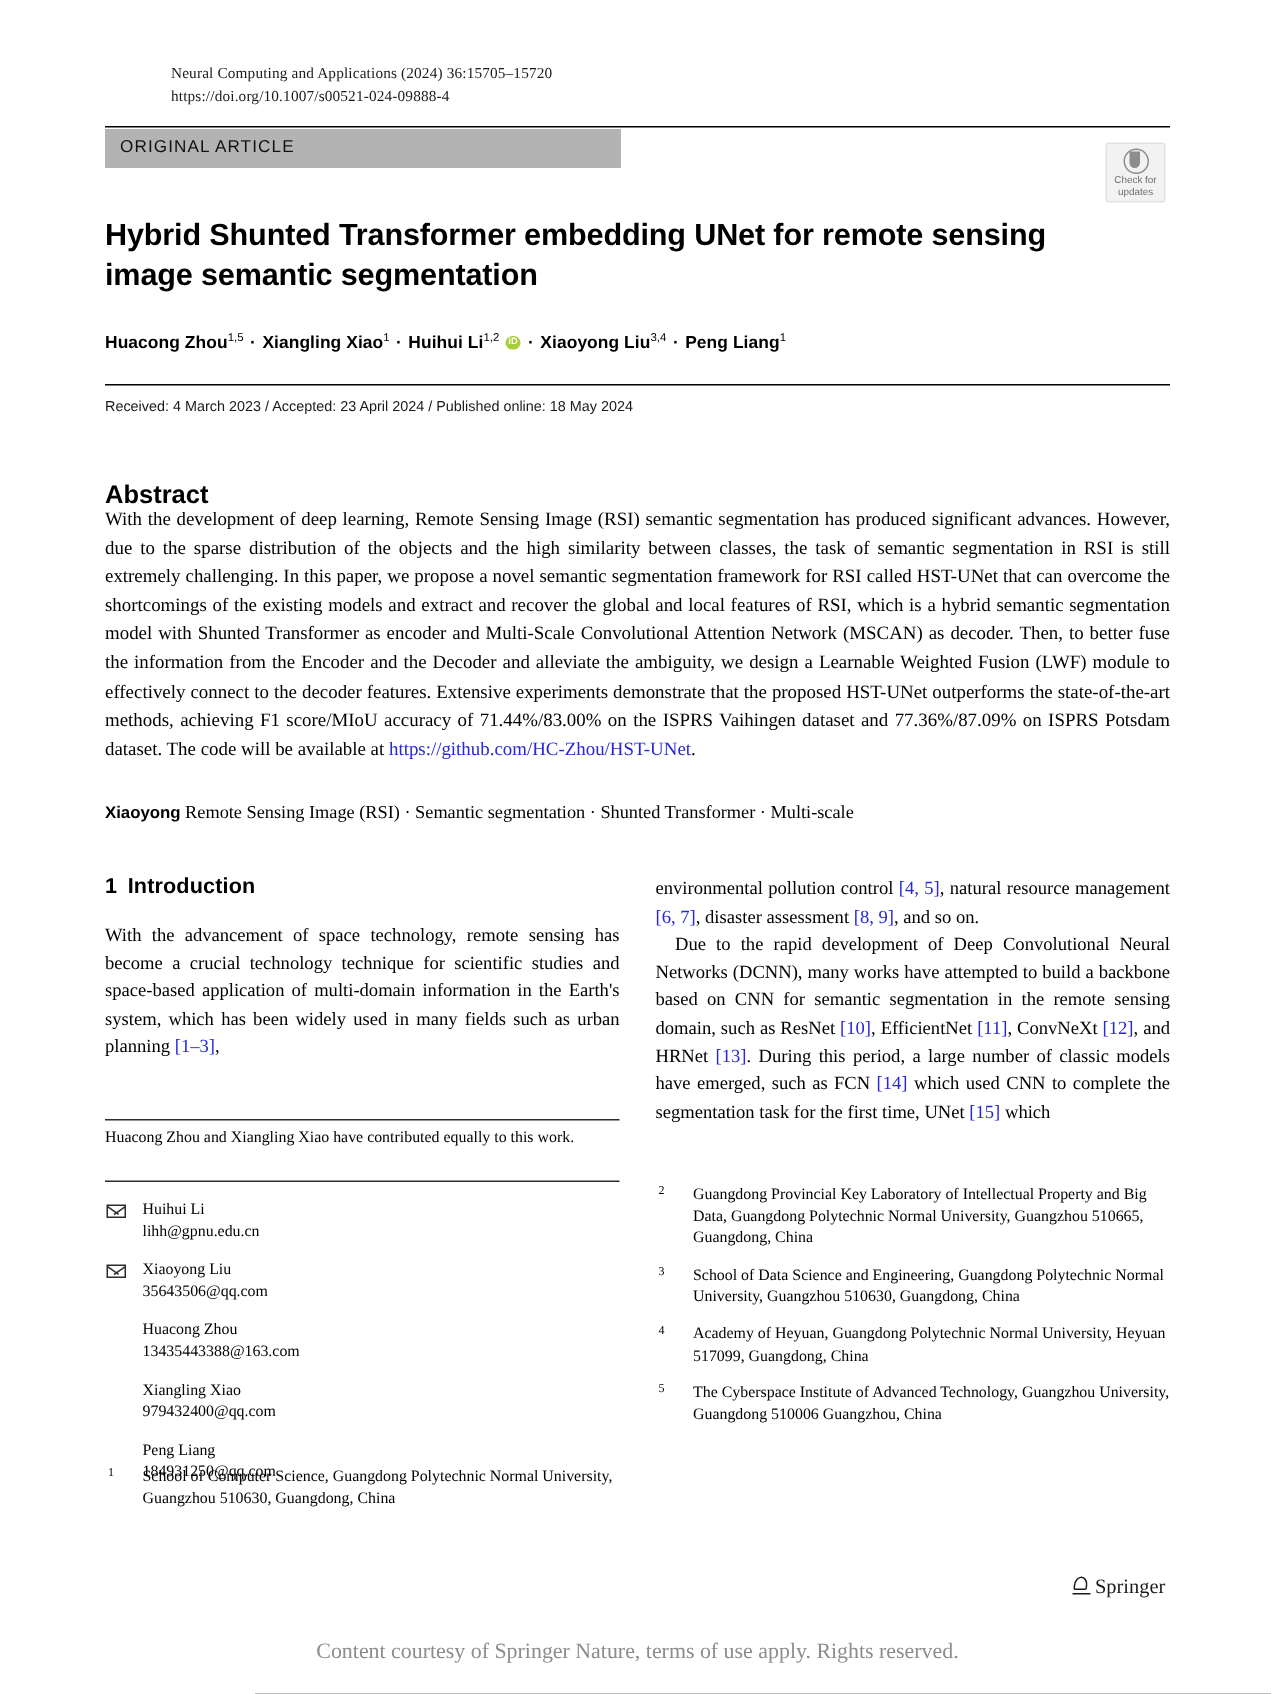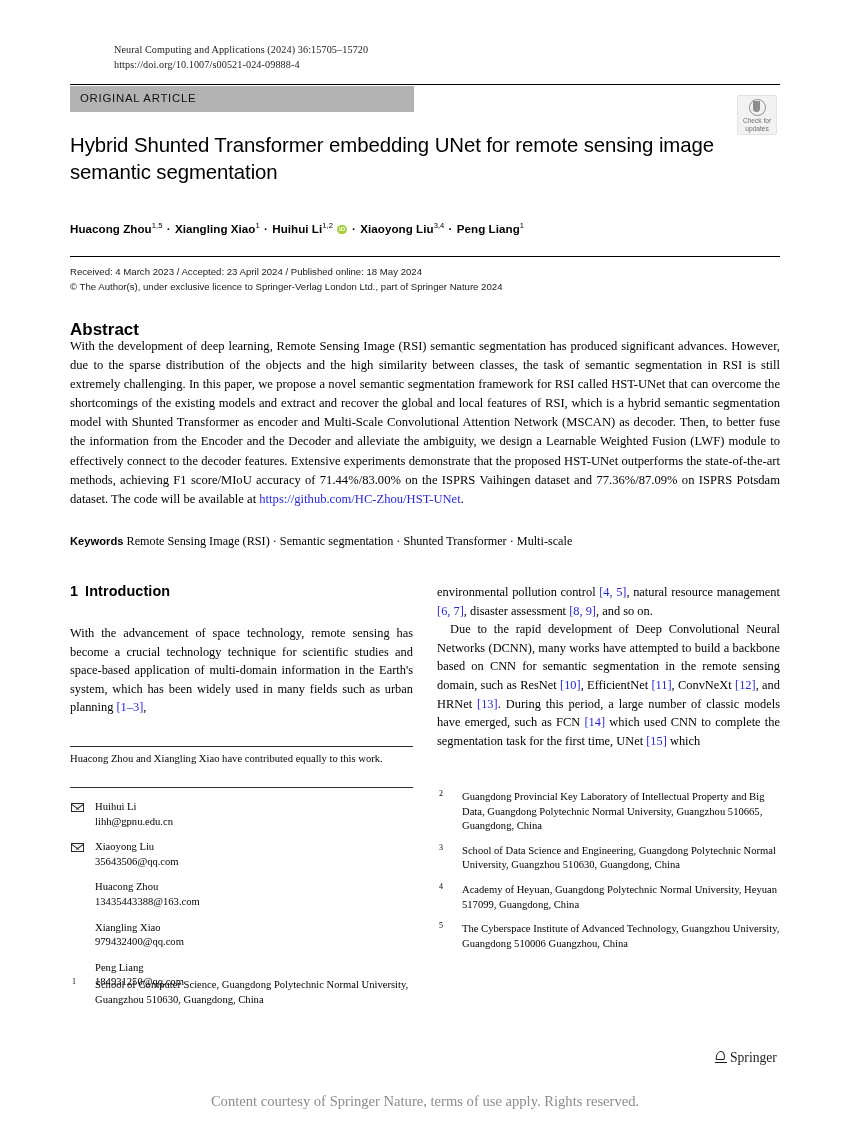--- a/index.html
+++ b/index.html
@@ -99,25 +99,25 @@
     font-size: 6.6px;
     line-height: 7.6px;
     color: #6f6f6f;
     margin-top: 1px;
   }
 
   
   .paper-title {
     position: absolute;
     left: 70px;
-    top: 132px;
+    top: 144px;
     width: 660px;
     font-family: "Liberation Sans", sans-serif;
     font-size: 20.4px;
-    font-weight: normal;
+    font-weight: bold;
     line-height: 27px;
     color: #000;
     letter-spacing: -0.1px;
   }
 
   
   .authors {
     position: absolute;
     left: 70px;
     top: 222px;
@@ -222,21 +222,21 @@
   .col-right {
     position: absolute;
     left: 437px;
     top: 583px;
     width: 343px;
   }
   .sec-head {
     font-family: "Liberation Sans", sans-serif;
     font-size: 14.4px;
     font-weight: bold;
-    margin: 0 0 25px 0;
+    margin: 0 0 15px 0;
     letter-spacing: 0.1px;
   }
   .sec-head .secnum { margin-right: 7px; }
   .body-par {
     font-size: 12.4px;
     line-height: 18.6px;
     text-align: justify;
     text-justify: inter-word;
     margin: 0;
     hyphens: none;
@@ -394,30 +394,29 @@
     </div>
   </div>
 
   <div class="paper-title">Hybrid Shunted Transformer embedding UNet for remote sensing image semantic segmentation</div>
 
   <div class="authors" id="author-list"><span><span>Huacong Zhou</span><sup>1,5</sup></span><span class="author-sep"> · </span><span><span>Xiangling Xiao</span><sup>1</sup></span><span class="author-sep"> · </span><span><span>Huihui Li</span><sup>1,2</sup> <span class="orcid"></span></span><span class="author-sep"> · </span><span><span>Xiaoyong Liu</span><sup>3,4</sup></span><span class="author-sep"> · </span><span><span>Peng Liang</span><sup>1</sup></span></div>
 
   <div class="rule-dates"></div>
   <div class="dates">
     <div>Received: 4 March 2023 / Accepted: 23 April 2024 / Published online: 18 May 2024</div>
-    <div>© The Author(s), under exclusive licence to Springer-Verlag London Ltd., part of Springer Nature 2024</div>
   </div>
 
   <div class="abstract-head">Abstract</div>
   <div class="abstract-body">
     <span>With the development of deep learning, Remote Sensing Image (RSI) semantic segmentation has produced significant advances. However, due to the sparse distribution of the objects and the high similarity between classes, the task of semantic segmentation in RSI is still extremely challenging. In this paper, we propose a novel semantic segmentation framework for RSI called HST-UNet that can overcome the shortcomings of the existing models and extract and recover the global and local features of RSI, which is a hybrid semantic segmentation model with Shunted Transformer as encoder and Multi-Scale Convolutional Attention Network (MSCAN) as decoder. Then, to better fuse the information from the Encoder and the Decoder and alleviate the ambiguity, we design a Learnable Weighted Fusion (LWF) module to effectively connect to the decoder features. Extensive experiments demonstrate that the proposed HST-UNet outperforms the state-of-the-art methods, achieving F1 score/MIoU accuracy of 71.44%/83.00% on the ISPRS Vaihingen dataset and 77.36%/87.09% on ISPRS Potsdam dataset. The code will be available at </span><span class="link">https://github.com/HC-Zhou/HST-UNet</span><span>.</span>
   </div>
 
   <div class="keywords">
-    <span class="kw-label">Keywords</span>
+    <span class="kw-label">Xiaoyong</span>
     <span>Remote Sensing Image (RSI) · Semantic segmentation · Shunted Transformer · Multi-scale</span>
   </div>
 
   <div class="col-left">
     <div class="sec-head">
       <span class="secnum">1</span><span>Introduction</span>
     </div>
     <p class="body-par">
       <span>With the advancement of space technology, remote sensing has become a crucial technology technique for scientific studies and space-based application of multi-domain information in the Earth's system, which has been widely used in many fields such as urban planning </span><span class="cite">[1–3]</span><span>,</span>
     </p>

